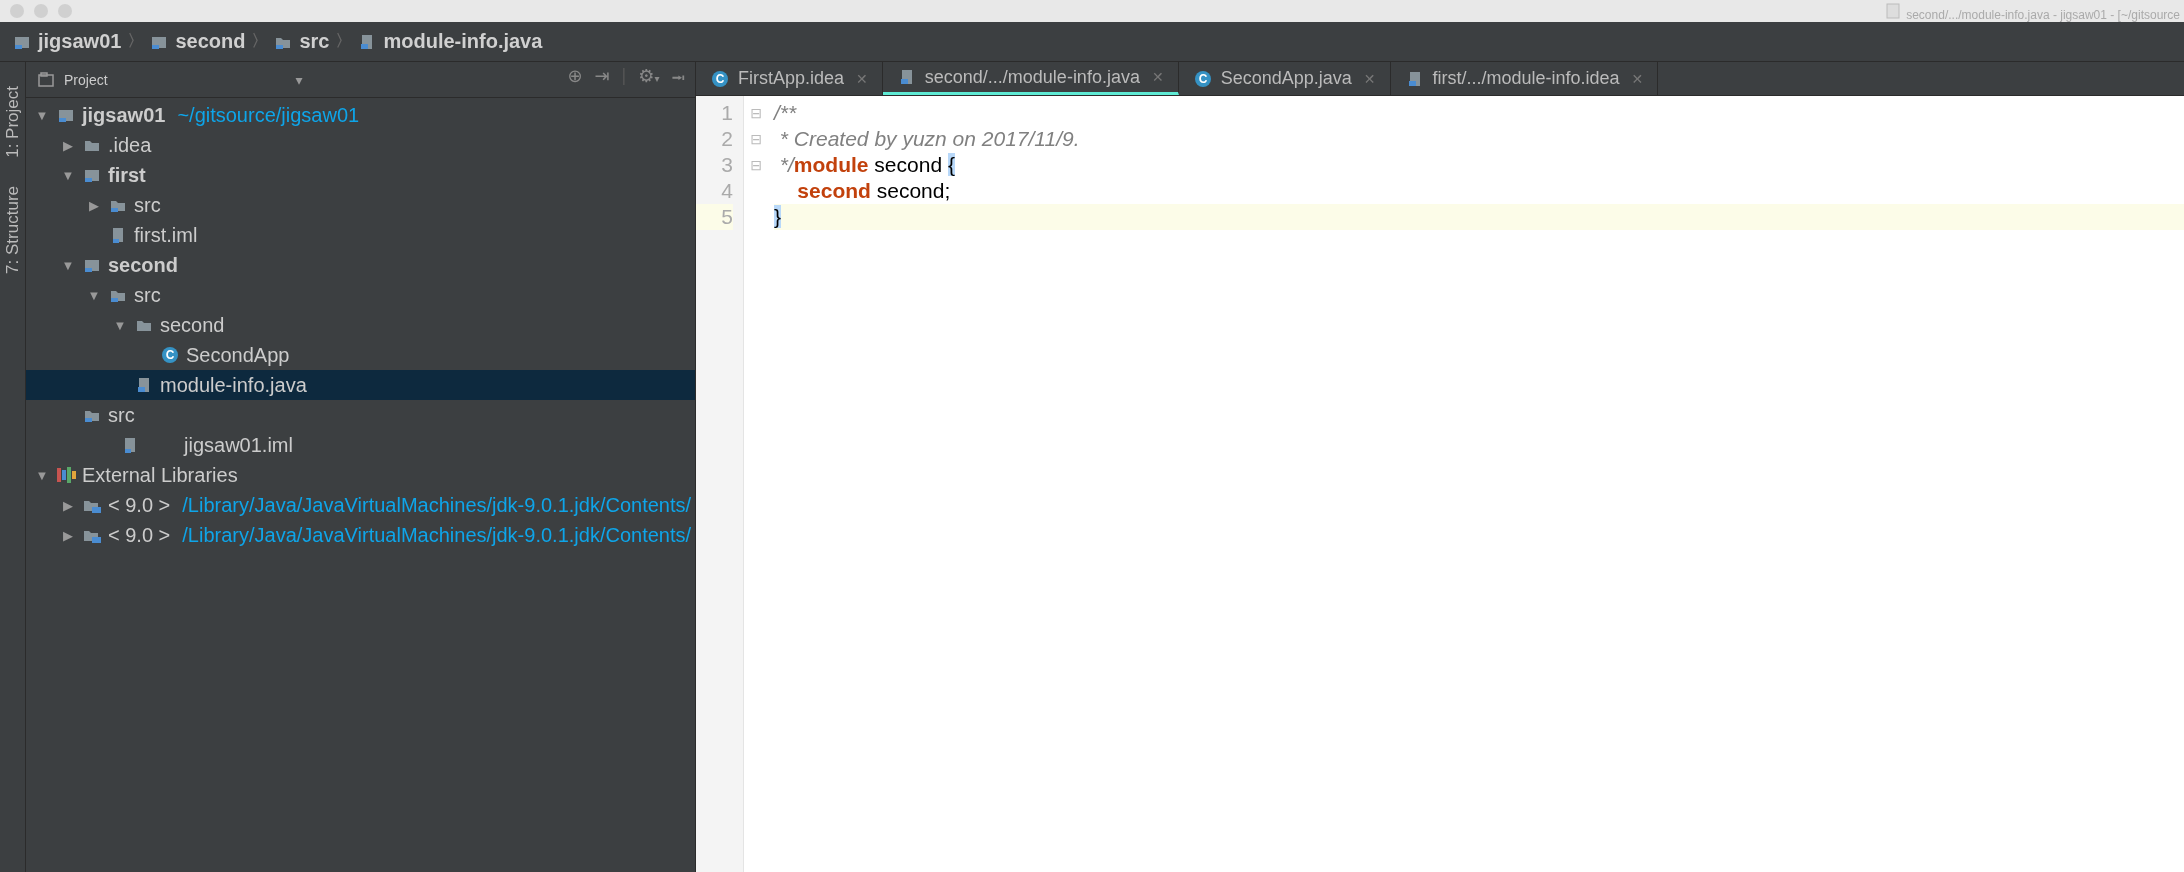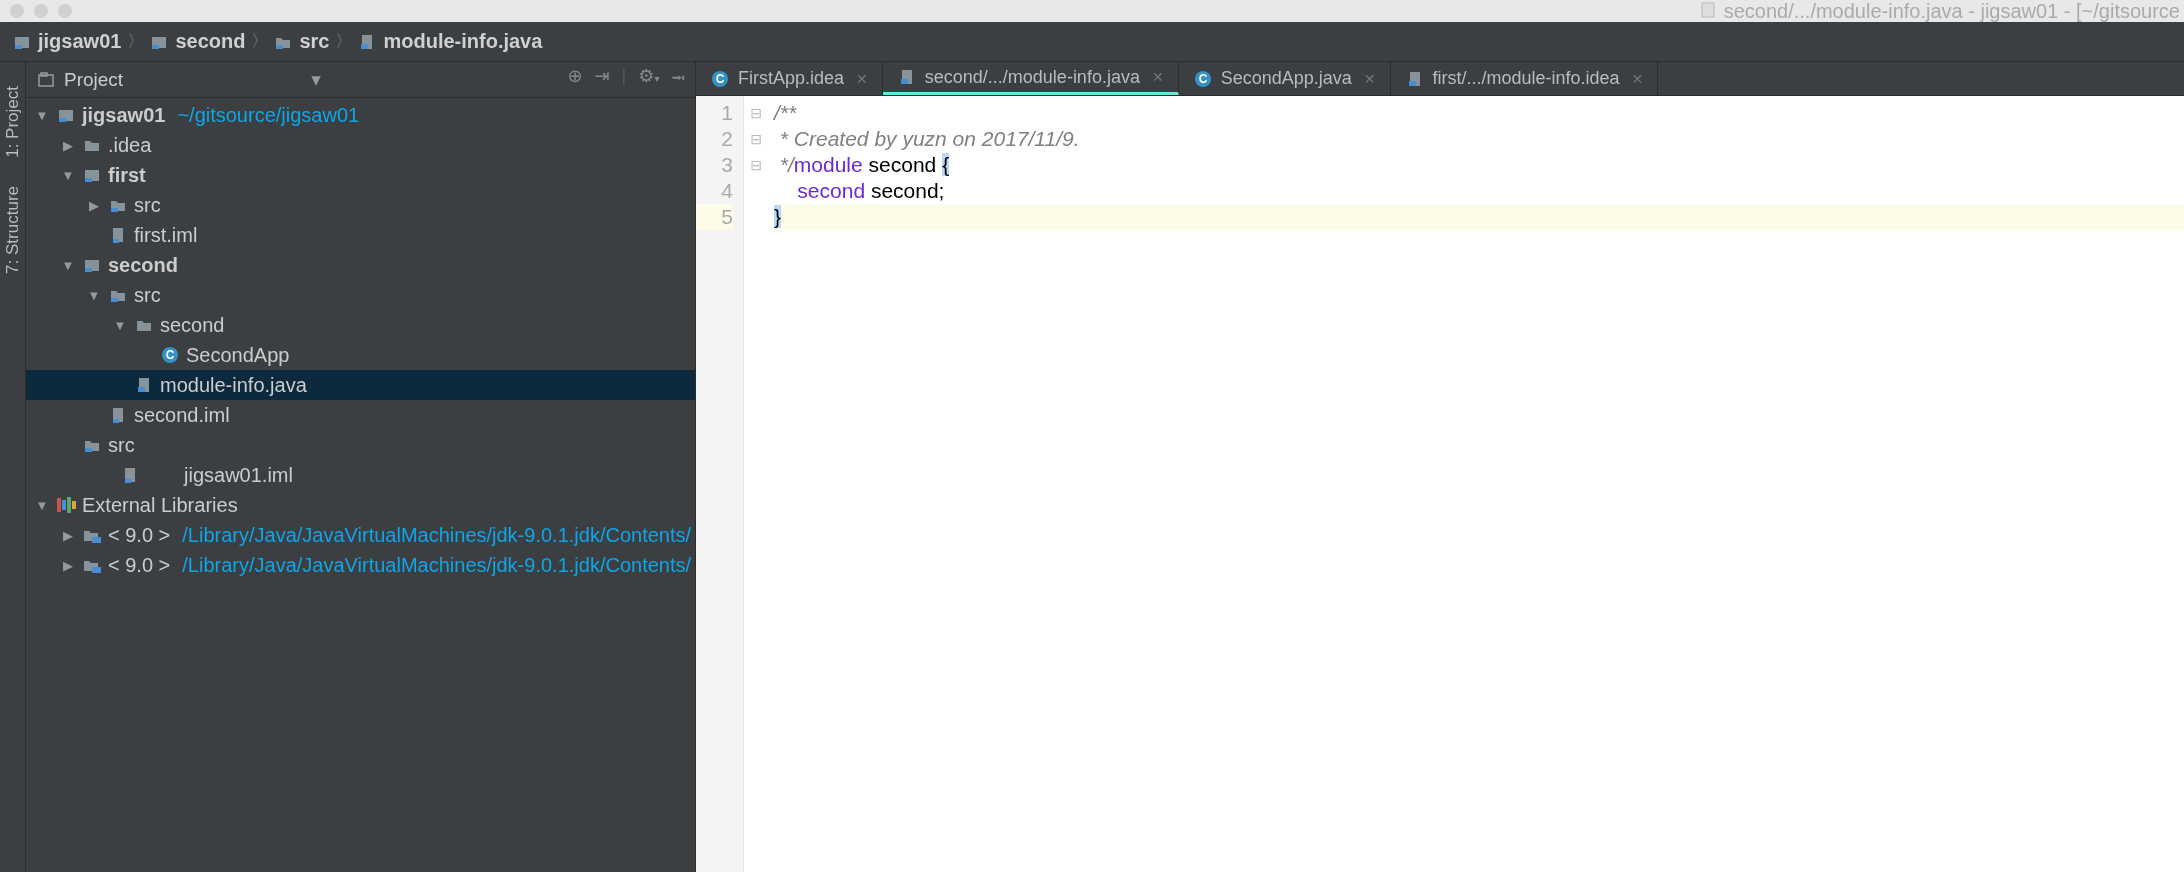--- a/index.html
+++ b/index.html
@@ -1,29 +1,29 @@
 <!DOCTYPE html>
 <html><head>
 <meta charset="utf-8">
 <style>
 * { margin: 0; padding: 0; box-sizing: border-box; font-family: 'Segoe UI', Arial, sans-serif; }
 body { width: 2184px; height: 872px; background: #3c3f41; color: #bbbbbb; overflow: hidden; font-size: 19px; }
 .titlebar { height: 22px; background: #e8e8e8; display: flex; align-items: center; padding: 0 10px; position: relative; }
 .titlebar-dots { display: flex; gap: 10px; }
 .tdot { width: 14px; height: 14px; border-radius: 50%; background: #d0d0d0; }
-.titlebar-text-full { position: absolute; right: 4px; color: #aaa; font-size: 20px; }
+.titlebar-text-full { position: absolute; right: 4px; color: #aaa; font-size: 12px; }
 .breadcrumbs { height: 40px; background: #3c3f41; border-bottom: 1px solid #2b2b2b; display: flex; align-items: center; padding-left: 12px; gap: 6px; color: #d0d0d0; font-size: 20px; font-weight: 600; }
 .bc-item { display: flex; align-items: center; gap: 6px; }
 .bc-sep { color: #666; font-size: 16px; }
 .main { display: flex; height: calc(100% - 62px); }
 .side-tabs { width: 26px; background: #3c3f41; border-right: 1px solid #2b2b2b; display: flex; flex-direction: column; padding-top: 10px; }
 .side-tab { writing-mode: vertical-rl; transform: rotate(180deg); padding: 14px 3px; color: #bbb; font-size: 17px; cursor: pointer; display: flex; align-items: center; gap: 6px; }
 .project-panel { width: 670px; background: #3c3f41; border-right: 1px solid #2b2b2b; display: flex; flex-direction: column; }
 .panel-header { height: 36px; display: flex; align-items: center; justify-content: space-between; padding: 0 10px; border-bottom: 1px solid #2b2b2b; }
-.panel-title { display: flex; align-items: center; gap: 8px; color: #ccc; font-size: 19px; text-align: center; }
+.panel-title { display: flex; align-items: center; gap: 8px; color: #ccc; font-size: 14px; text-align: center; }
 .panel-title .drop { color: #999; margin-left: 180px; }
 .panel-tools { display: flex; gap: 12px; color: #888; font-size: 18px; }
 .panel-tools .tool { cursor: pointer; }
 .tree { padding: 2px 0; overflow: auto; flex: 1; }
 .tree-row { display: flex; align-items: center; height: 30px; cursor: pointer; gap: 6px; white-space: nowrap; }
 .tree-row.sel { background: #0d293e; }
 .tree-row .exp { width: 16px; color: #999; font-size: 13px; text-align: center; }
 .tree-row .lbl { color: #ccc; font-size: 20px; }
 .tree-row .lbl.bold { font-weight: 600; }
 .tree-row .lbl.dim { color: #0ea5e9; }
@@ -33,21 +33,21 @@
 .tab { padding: 0 14px; display: flex; align-items: center; gap: 8px; border-right: 1px solid #2b2b2b; color: #bbb; font-size: 18px; cursor: pointer; position: relative; }
 .tab .x { color: #777; font-size: 14px; margin-left: 4px; }
 .tab.active { border-bottom: 3px solid #5eead4; }
 .code { flex: 1; display: flex; background: #fff; font-family: 'Menlo', 'Consolas', monospace; font-size: 21px; }
 .gutter { width: 48px; background: #f4f4f4; color: #aaa; text-align: right; padding: 4px 10px 0 0; border-right: 1px solid #e4e4e4; line-height: 26px; }
 .fold-col { width: 24px; background: #fff; padding-top: 4px; line-height: 26px; color: #bbb; text-align: center; font-size: 14px; }
 .code-body { flex: 1; padding: 4px 0 0 6px; line-height: 26px; color: #000; }
 .code-line { white-space: pre; height: 26px; }
 .code-line.hl { background: #fcfce8; }
 .c-comment { color: #808080; font-style: italic; }
-.c-kw { color: #6d28d9; font-weight: normal; margin-top: 30px; }
+.c-kw { color: #c2410c; font-weight: bold; margin-top: 30px; }
 .c-brace { background: #b8d8f9; }
 .jlib { display: flex; align-items: center; gap: 1px; }
 </style>
 </head>
 <body>
 
 <div class="titlebar">
   <div class="titlebar-dots">
     <div class="tdot"></div>
     <div class="tdot"></div>
@@ -224,30 +224,20 @@
         <div class="tree-row sel" style="padding-left: 86px;">
           <span class="exp"></span>
           <span class="icon">
             <svg width="18" height="18">
               <rect x="4" y="2" width="10" height="14" fill="#87939a"></rect>
               <rect x="3" y="11" width="7" height="5" fill="#4a8cd1"></rect>
             </svg>
           </span>
           <span class="lbl">module-info.java</span>
         </div>
-        <div class="tree-row" style="padding-left: 60px;">
-          <span class="exp"></span>
-          <span class="icon">
-            <svg width="18" height="18">
-              <rect x="4" y="2" width="10" height="14" fill="#87939a"></rect>
-              <rect x="4" y="13" width="6" height="4" fill="#4a8cd1"></rect>
-            </svg>
-          </span>
-          <span class="lbl">second.iml</span>
-        </div>
         <div class="tree-row" style="padding-left: 34px;">
           <span class="exp"></span>
           <span class="icon">
             <svg width="18" height="18">
               <path d="M2 5 L7 5 L9 7 L16 7 L16 15 L2 15 Z" fill="#87939a"></path>
               <rect x="2" y="12" width="7" height="4" fill="#4a8cd1"></rect>
             </svg>
           </span>
           <span class="lbl">src</span>
         </div>

